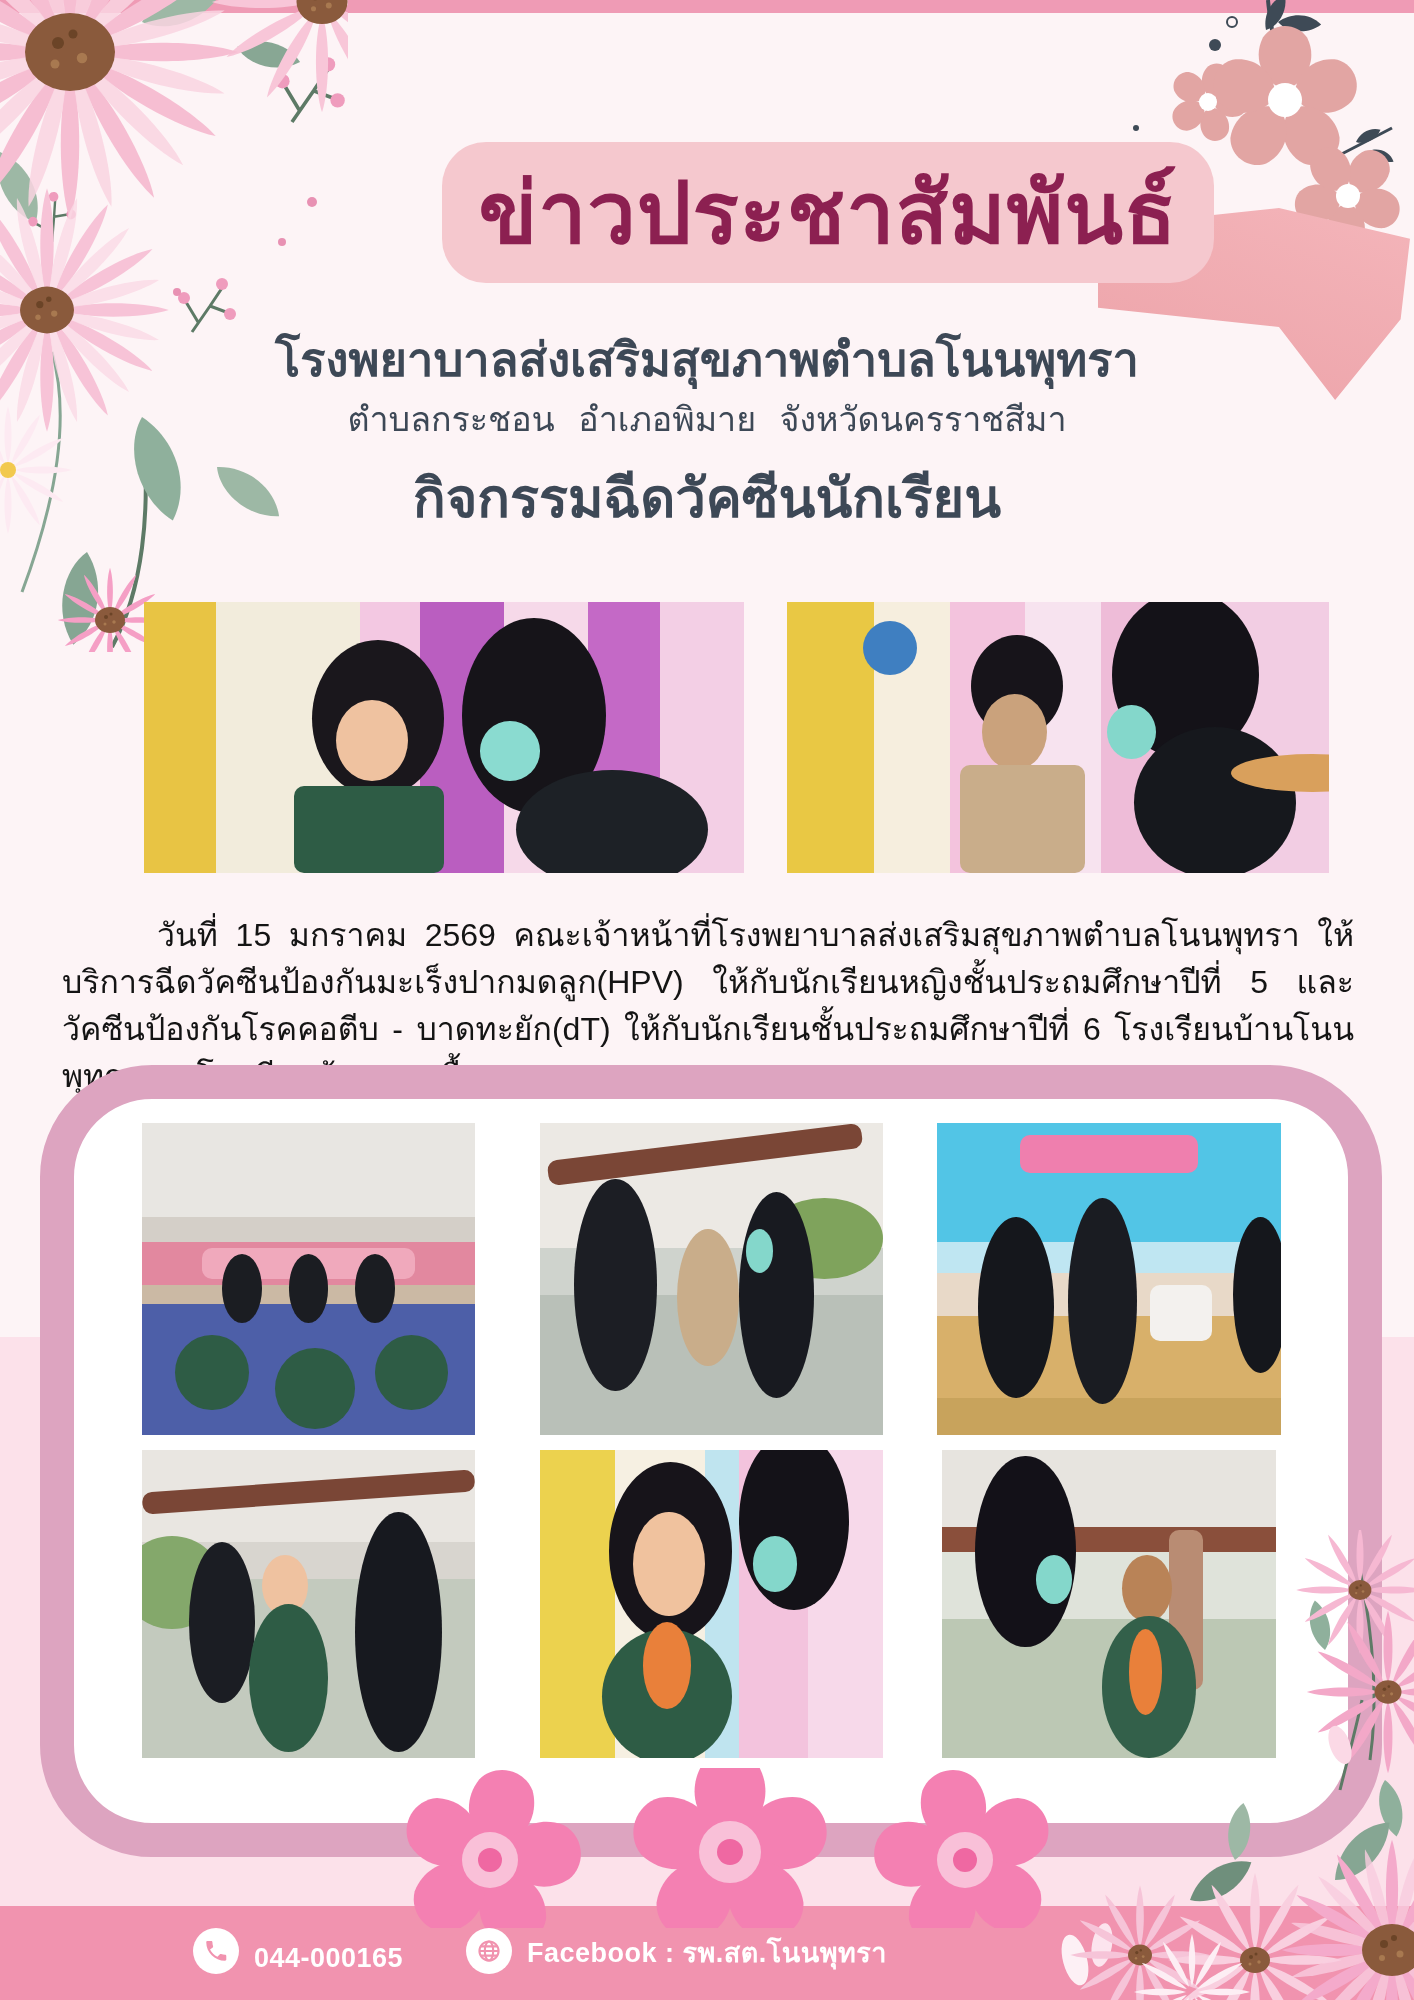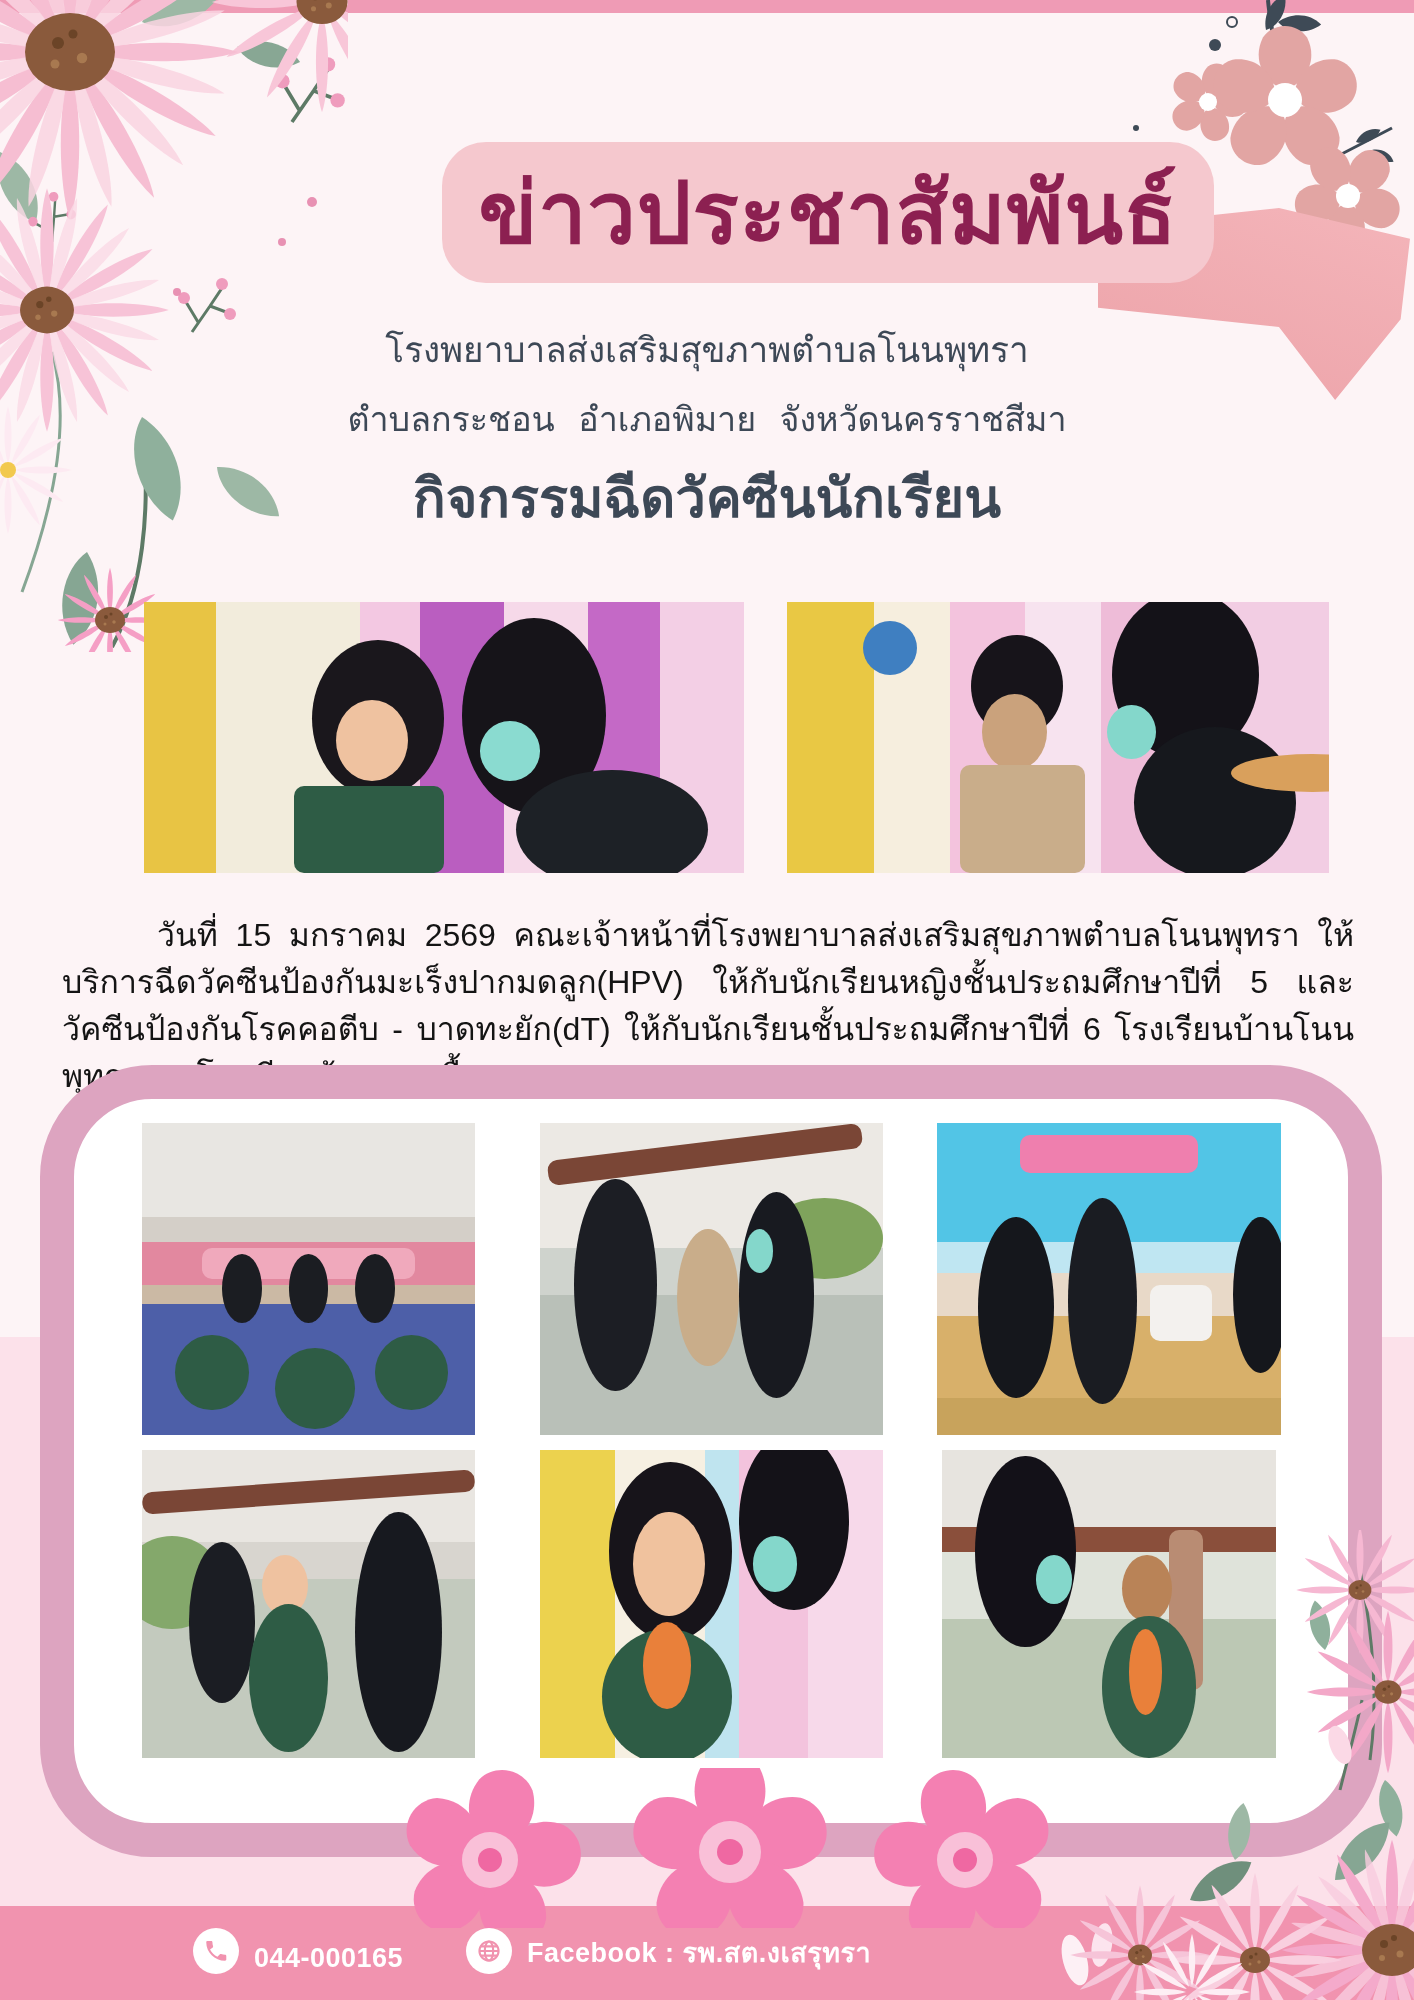--- a/index.html
+++ b/index.html
@@ -20,21 +20,21 @@
   .decor-front{z-index:7;pointer-events:none;}
   .ribbon{left:1098px;top:208px;width:312px;height:192px;z-index:2;
     background:linear-gradient(200deg,#f4b5ba,#eca2a8);
     clip-path:polygon(0% 10%,58% 0%,100% 16%,97% 58%,76% 100%,58% 62%,0% 52%);}
   
   .banner{left:442px;top:142px;width:772px;height:141px;background:var(--banner_bg);
     border-radius:44px;z-index:3;display:flex;align-items:center;justify-content:center;}
   .banner h1{margin:0;font-size:86px;font-weight:700;color:var(--banner_title);letter-spacing:1px;}
   
   .center-text{left:0;width:1414px;text-align:center;z-index:3;color:var(--heading);}
-  .hospital{top:322px;font-size:35px;font-weight:400;}
+  .hospital{top:322px;font-size:47px;font-weight:700;}
   .location{top:392px;font-size:34px;font-weight:500;word-spacing:14px;}
   .activity{top:455px;font-size:54px;font-weight:600;}
   
   .photo{position:absolute;overflow:hidden;z-index:3;background:#e8e4de;}
   .photo .b{position:absolute;border-radius:50%;}
   .photo .r{position:absolute;border-radius:10px;}
   
   .body-par{left:62px;top:880px;width:1292px;z-index:3;font-size:32px;line-height:47px;
     color:var(--body_text);text-align:justify;text-indent:95px;}
   
@@ -356,16 +356,16 @@
   <div class="f-item" style="left:466px;top:1928px">
     <span class="f-circle">
       <svg width="28" height="28" viewBox="0 0 24 24" aria-hidden="true">
         <g fill="none" stroke="#f193af" stroke-width="1.8">
           <circle cx="12" cy="12" r="8.2"></circle>
           <ellipse cx="12" cy="12" rx="3.6" ry="8.2"></ellipse>
           <path d="M3.8 12 H20.2 M5 8 H19 M5 16 H19"></path>
         </g>
       </svg>
     </span>
-    <span class="f-label">Facebook : รพ.สต.งเสรุทรา</span>
+    <span class="f-label">Facebook : รพ.สต.โนนพุทรา</span>
   </div>
 
 </div>
 
 </body></html>

